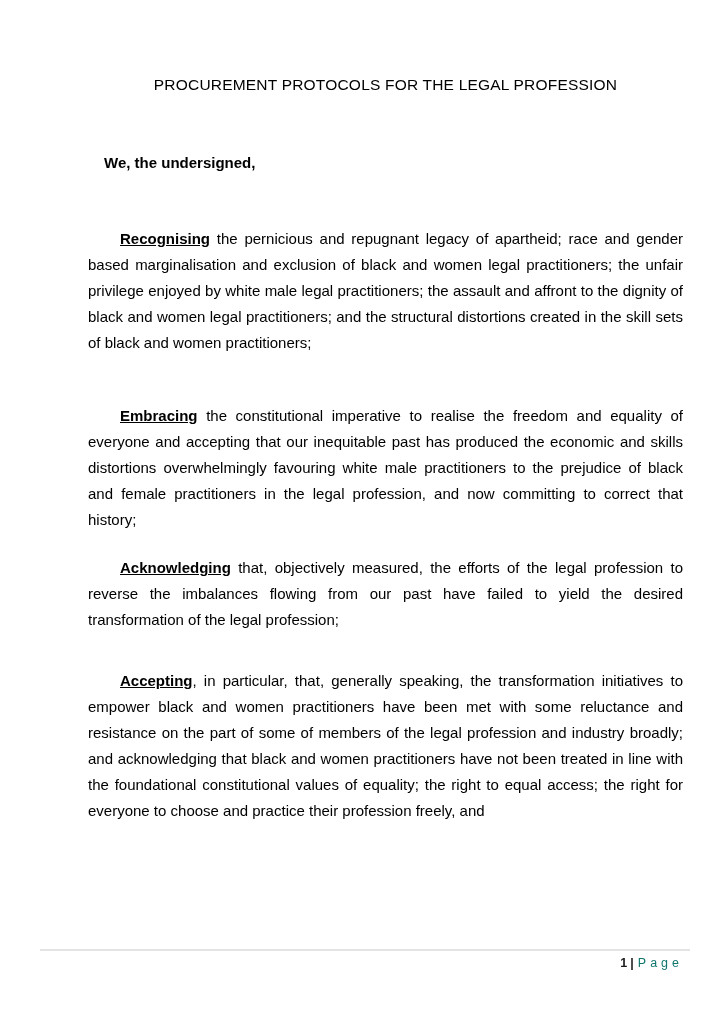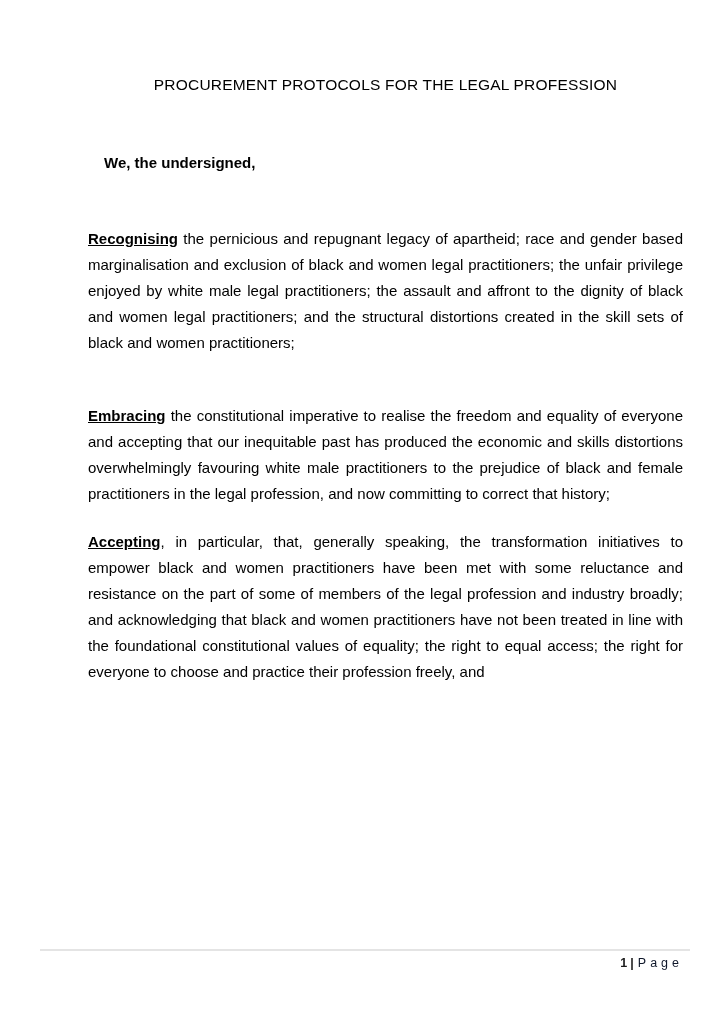--- a/index.html
+++ b/index.html
@@ -34,20 +34,21 @@
     font-weight: bold;
     margin: 0 0 50px 16px;
   }
   .para {
     text-align: justify;
     margin: 0;
   }
   .para .lead {
     font-weight: bold;
     text-decoration: underline;
+    margin-left: 32px;
   }
   .para-1 { margin-bottom: 47px; }
   .para-2 { margin-bottom: 22px; }
   .para-3 { margin-bottom: 35px; }
   .para-4 { margin-bottom: 37px; }
   .para-5 { margin-bottom: 0; }
   .footer-rule {
     position: absolute;
     left: 40px;
     right: 38px;
@@ -67,39 +68,40 @@
   .footer .page-number {
     font-weight: bold;
     color: #1a1a1a;
   }
   .footer .separator {
     font-weight: bold;
     color: #1a1a1a;
     margin: 0 4px 0 3px;
   }
   .footer .page-label {
-    color: #0f172a;
+    color: #0f766e;
     letter-spacing: 0.32em;
     text-align: right;
   }
 </style>
 </head>
 <body>
 
 <div class="page">
   <div class="content">
 
     <h1 class="doc-title">PROCUREMENT PROTOCOLS FOR THE LEGAL PROFESSION</h1>
 
     <p class="salutation">We, the undersigned,</p>
 
     <p class="para para-1"><span class="lead">Recognising</span><span> the pernicious and repugnant legacy of apartheid; race and gender based marginalisation and exclusion of black and women legal practitioners; the unfair privilege enjoyed by white male legal practitioners; the assault and affront to the dignity of black and women legal practitioners; and the structural distortions created in the skill sets of black and women practitioners;</span></p>
 
     <p class="para para-2"><span class="lead">Embracing</span><span> the constitutional imperative to realise the freedom and equality of everyone and accepting that our inequitable past has produced the economic and skills distortions overwhelmingly favouring white male practitioners to the prejudice of black and female practitioners in the legal profession, and now committing to correct that history;</span></p>
 
+    <p class="para para-3"><span class="lead">Acknowledging</span><span> that, objectively measured, the efforts of the legal profession to reverse the imbalances flowing from our past have failed to yield the desired transformation of the legal profession;</span></p>
 
     <p class="para para-4"><span class="lead">Accepting</span><span>, in particular, that, generally speaking, the transformation initiatives to empower black and women practitioners have been met with some reluctance and resistance on the part of some of members of the legal profession and industry broadly; and acknowledging that black and women practitioners have not been treated in line with the foundational constitutional values of equality; the right to equal access; the right for everyone to choose and practice their profession freely, and</span></p>
 
 
   </div>
 
   <div class="footer-rule"></div>
 
   <div class="footer">
     <span class="page-number">1</span><span class="separator">|</span><span class="page-label">Page</span>

